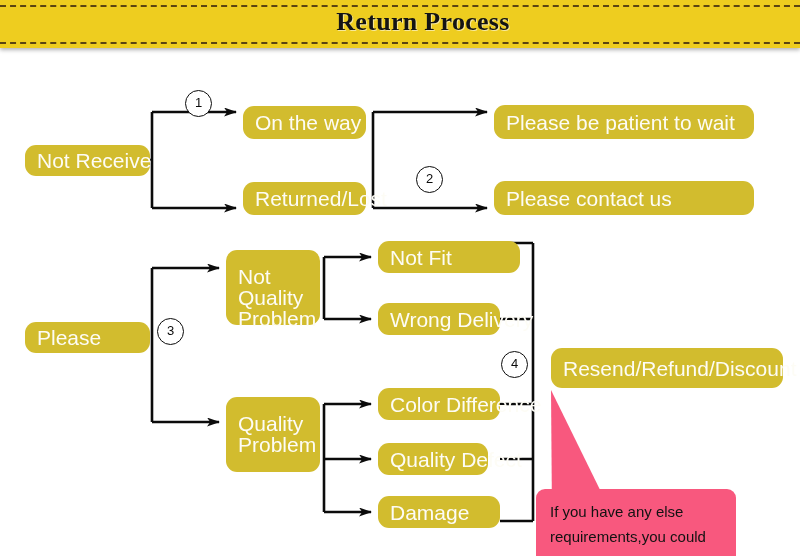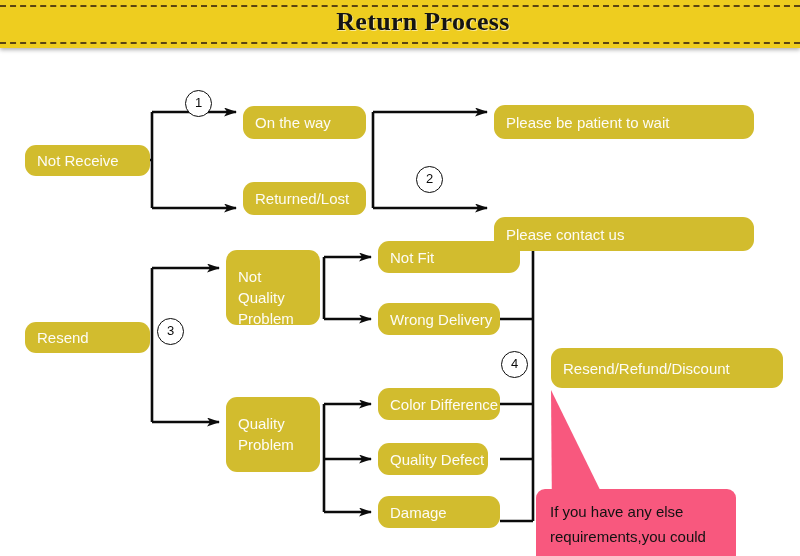--- a/index.html
+++ b/index.html
@@ -61,21 +61,21 @@
     width: 800px;
     height: 508px;
   }
 
   
   .node {
     position: absolute;
     background: #d2bc2e;
     border-radius: 11px;
     color: #fdfcf5;
-    font-size: 15px;
+    font-size: 21px;
     line-height: 21px;
     box-sizing: border-box;
     white-space: nowrap;
     display: flex;
     align-items: center;
     padding: 0 12px;
     z-index: 3;
   }
   .node.multiline {
     white-space: normal;
@@ -178,22 +178,22 @@
 
   <svg id="callout-tail" viewBox="0 0 800 508" width="800" height="508">
     <path d="M551,342 L606,454 L552,468 Z" fill="#f8587e"></path>
   </svg>
 
   <div id="node-layer">
       <div class="node" style="left: 25px; top: 97px; width: 125px; height: 31px; text-align: center;">Not Receive</div>
       <div class="node" style="left: 243px; top: 58px; width: 123px; height: 33px;">On the way</div>
       <div class="node" style="left: 243px; top: 134px; width: 123px; height: 33px;">Returned/Lost</div>
       <div class="node" style="left: 494px; top: 57px; width: 260px; height: 34px;">Please be patient to wait</div>
-      <div class="node" style="left: 494px; top: 133px; width: 260px; height: 34px; margin-top: 36px;">Please contact us</div>
-      <div class="node" style="left: 25px; top: 274px; width: 125px; height: 31px;">Resend</div>
+      <div class="node" style="left: 494px; top: 133px; width: 260px; height: 34px;">Please contact us</div>
+      <div class="node" style="left: 25px; top: 274px; width: 125px; height: 31px;">Please</div>
       <div class="node multiline" style="left: 226px; top: 202px; width: 94px; height: 75px;">
         <div>
           <div>Not</div>
           <div>Quality</div>
           <div>Problem</div>
         </div>
       </div>
       <div class="node multiline" style="left: 226px; top: 349px; width: 94px; height: 75px;">
         <div>
           <div>Quality</div>

